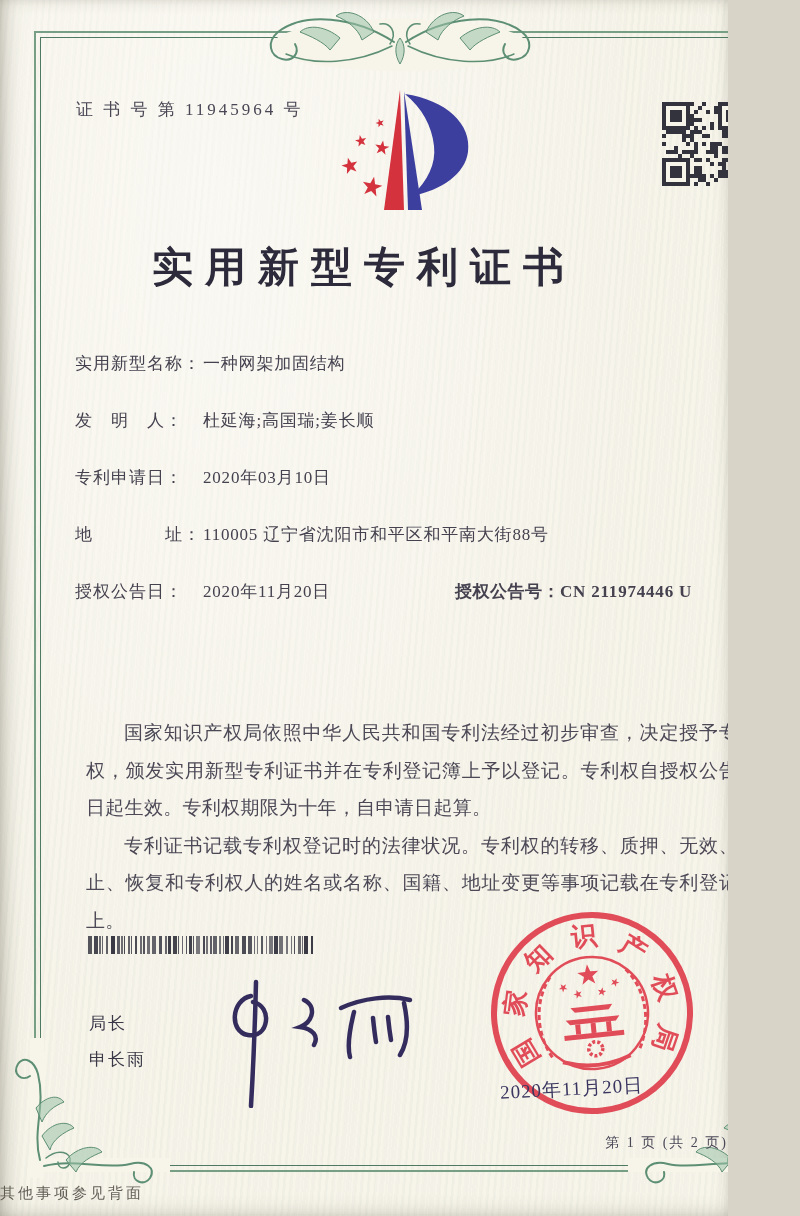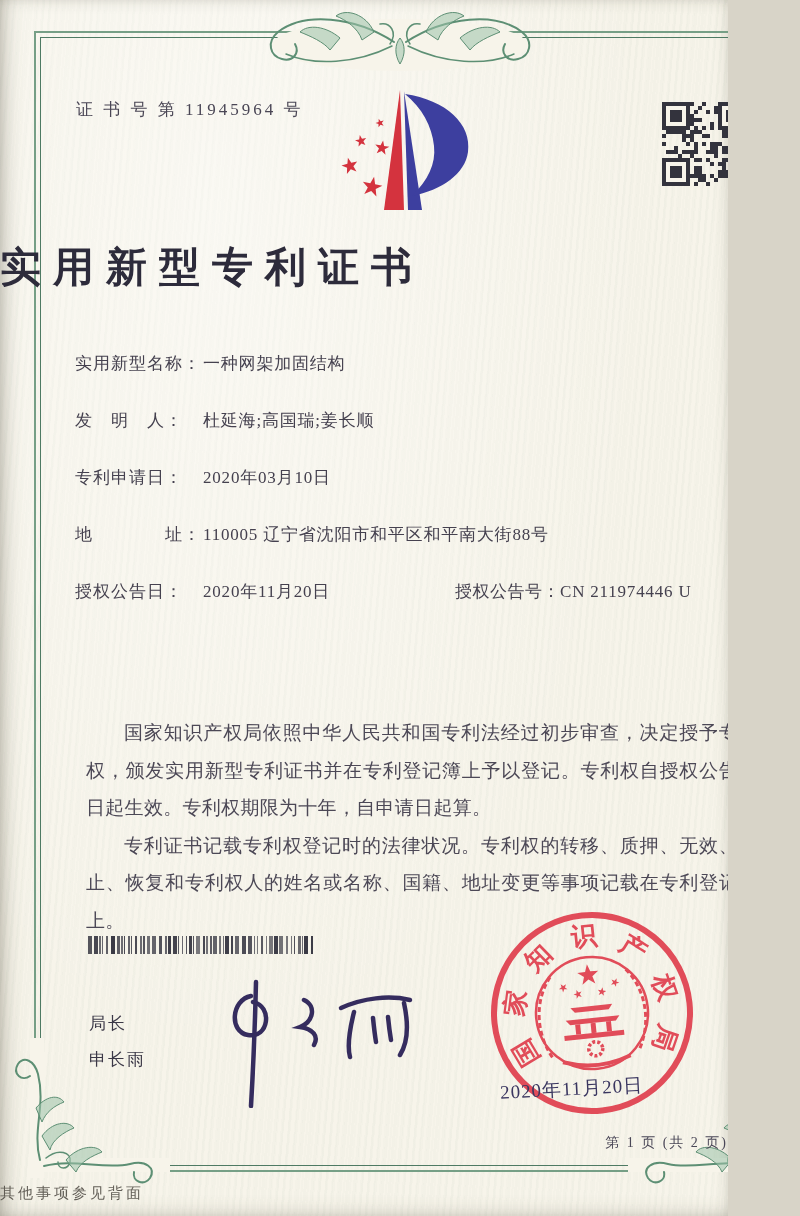--- a/index.html
+++ b/index.html
@@ -17,27 +17,27 @@
       inset 0 -14px 22px -16px rgba(90,85,70,.3),
       inset 0 10px 18px -14px rgba(90,85,70,.22);
   }
   .frame-outer{position:absolute;left:34px;top:31px;width:730px;height:1137px;
     border:2px solid #769f86;}
   .frame-inner{position:absolute;left:40px;top:37px;width:720px;height:1127px;
     border:1px solid #4e7a63;}
   .cert-no{position:absolute;left:76px;top:98px;font-size:17px;letter-spacing:3px;color:#4a4655;}
   .logo{position:absolute;left:328px;top:86px;}
   .qr{position:absolute;left:656px;top:96px;}
-  .title{position:absolute;left:0;top:240px;width:100%;
+  .title{position:absolute;left:0;top:240px;width:100%;text-align:center;
     font-size:41px;font-weight:bold;letter-spacing:12px;color:#2d2b3b;}
   .fields{position:absolute;left:75px;top:352px;width:672px;font-size:17px;color:#45414f;}
   .frow{height:57px;letter-spacing:.5px;}
   .flabel{display:inline-block;min-width:128px;letter-spacing:1px;}
   .fvalue{letter-spacing:.8px;}
-  .grant-right{position:absolute;left:380px;}
+  .grant-right{position:absolute;left:380px;font-weight:bold;}
   .bodytext{position:absolute;left:86px;top:714px;width:672px;font-size:19px;
     line-height:37.5px;color:#4c4856;text-align:justify;letter-spacing:.3px;}
   .bodytext p{margin:0;text-indent:2em;}
   .barcode{position:absolute;left:88px;top:936px;}
   .director{position:absolute;left:89px;top:1006px;font-size:17px;color:#3b3847;line-height:36px;letter-spacing:2px;}
   .sig{position:absolute;left:203px;top:976px;}
   .seal{position:absolute;left:487px;top:908px;transform:rotate(-6deg);opacity:.93;}
   .seal-date{position:absolute;left:500px;top:1076px;font-size:19px;color:#3a3660;
     letter-spacing:1px;transform:rotate(-3deg);}
   .page-num{position:absolute;left:0;top:1134px;width:100%;text-align:right;

